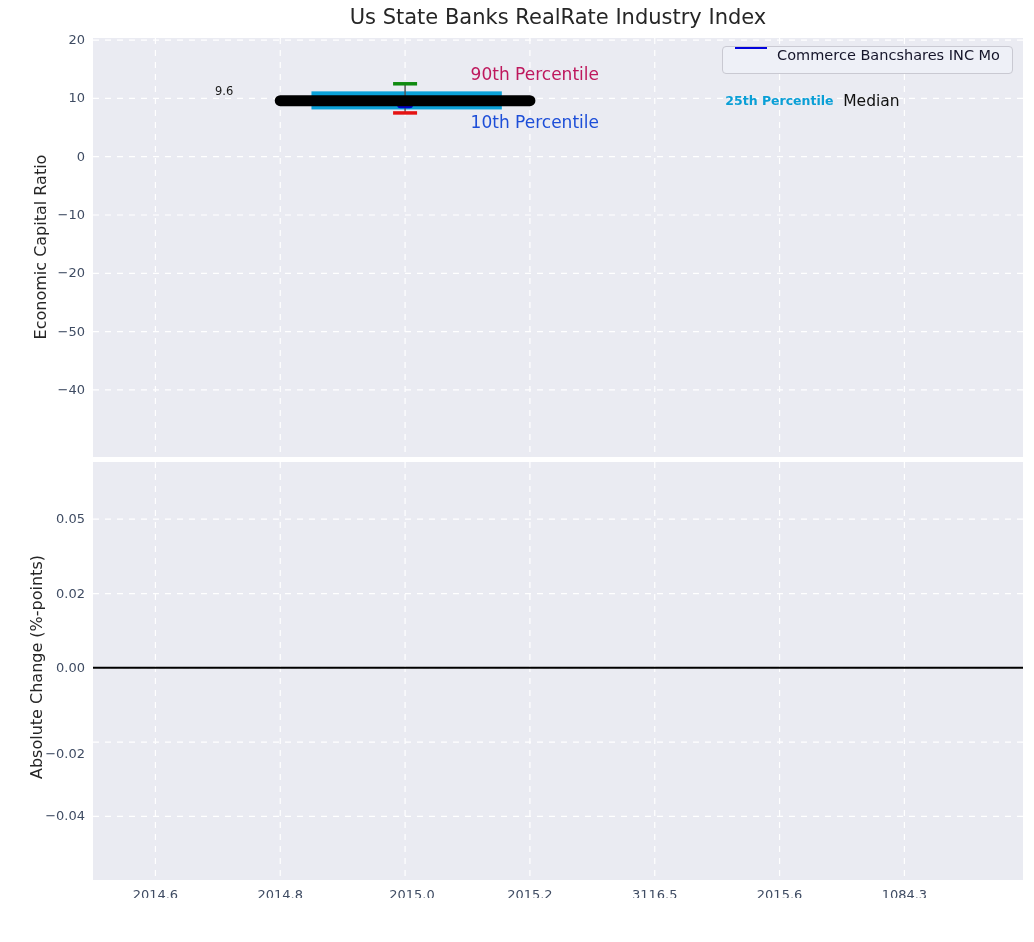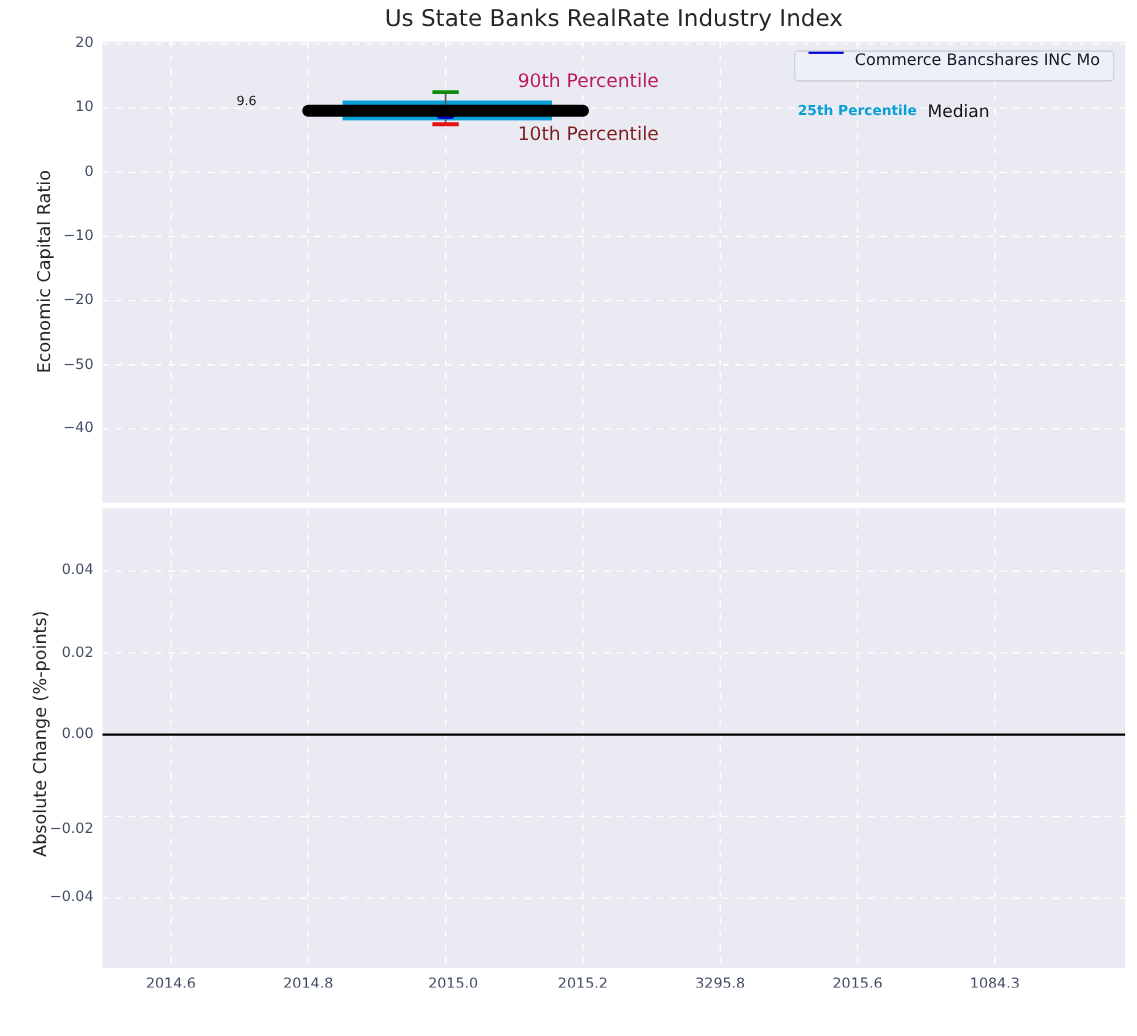--- a/index.html
+++ b/index.html
@@ -99,28 +99,28 @@
   </div>
 <div class="ytick" style="top: 31.0411px;">20</div>
     <div class="ytick" style="top: 89.357px;">10</div>
     <div class="ytick" style="top: 147.673px;">0</div>
     <div class="ytick" style="top: 205.989px;">−10</div>
     <div class="ytick" style="top: 264.305px;">−20</div>
     <div class="ytick" style="top: 322.621px;">−50</div>
     <div class="ytick" style="top: 380.937px;">−40</div>
     <div class="annot" style="left: 224.074px; top: 90.7759px; font-size: 11.5px; color: rgb(26, 26, 26); transform: translate(-50%, -50%);">9.6</div>
     <div class="annot" style="left: 470.617px; top: 73.8643px; font-size: 17px; color: #be185d; transform: translateY(-50%); text-align: center;">90th Percentile</div>
-    <div class="annot" style="left: 470.617px; top: 122.267px; font-size: 17px; color: #7f1d1d; transform: translateY(-50%);">10th Percentile</div>
+    <div class="annot" style="left: 470.617px; top: 122.267px; font-size: 17px; color: #1d4ed8; transform: translateY(-50%);">10th Percentile</div>
     <div class="annot" style="left: 725.275px; top: 99.9898px; font-size: 12.5px; color: rgb(10, 159, 214); font-weight: bold; transform: translateY(-50%);">25th Percentile</div>
     <div class="annot" style="left: 843.242px; top: 100.981px; font-size: 15.5px; color: rgb(17, 17, 17); transform: translateY(-50%);">Median</div>
-    <div class="ytick" style="top: 510.22px;">0.04</div>
+    <div class="ytick" style="top: 510.22px;">0.05</div>
     <div class="ytick" style="top: 584.531px;">0.02</div>
     <div class="ytick" style="top: 658.842px;">0.00</div>
     <div class="ytick" style="top: 733.153px; margin-top: 12px;">−0.02</div>
     <div class="ytick" style="top: 807.464px;">−0.04</div>
     <div class="xtick" style="left: 120.416px;">2014.6</div>
     <div class="xtick" style="left: 245.248px;">2014.8</div>
     <div class="xtick" style="left: 377px;">2015.0</div>
     <div class="xtick" style="left: 494.913px;">2015.2</div>
-    <div class="xtick" style="left: 619.745px;">3295.8</div>
+    <div class="xtick" style="left: 619.745px;">3116.5</div>
     <div class="xtick" style="left: 744.577px;">2015.6</div>
     <div class="xtick" style="left: 869.409px;">1084.3</div>
   </div>
 
 </body></html>

